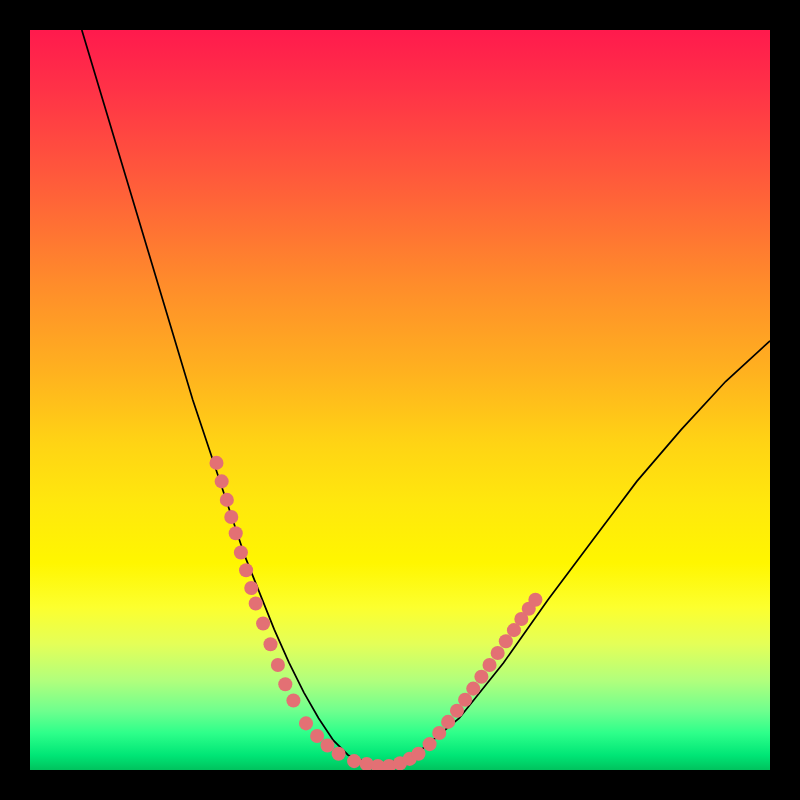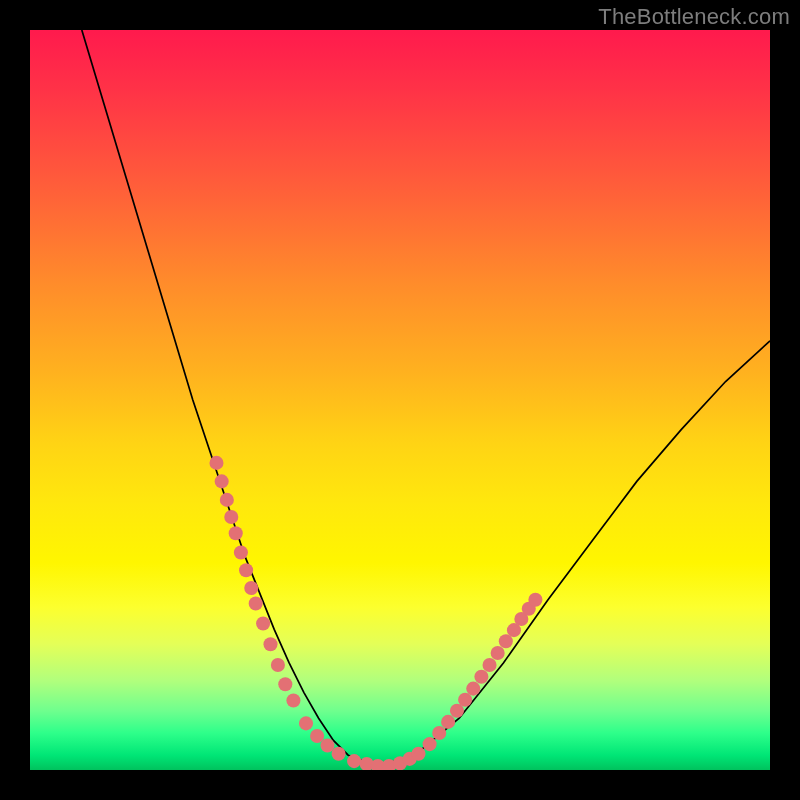--- a/index.html
+++ b/index.html
@@ -112,14 +112,13 @@
           <circle cx="62.100" cy="85.800" r="0.95" fill="#e37074"></circle>
           <circle cx="63.200" cy="84.200" r="0.95" fill="#e37074"></circle>
           <circle cx="64.300" cy="82.600" r="0.95" fill="#e37074"></circle>
           <circle cx="65.400" cy="81.100" r="0.95" fill="#e37074"></circle>
           <circle cx="66.400" cy="79.600" r="0.95" fill="#e37074"></circle>
           <circle cx="67.400" cy="78.200" r="0.95" fill="#e37074"></circle>
           <circle cx="68.300" cy="77.000" r="0.95" fill="#e37074"></circle>
         </g>
     </svg>
   </div>
-  <div class="watermark">TheBottleneck.com</div>
 </div>
 
 </body></html>

